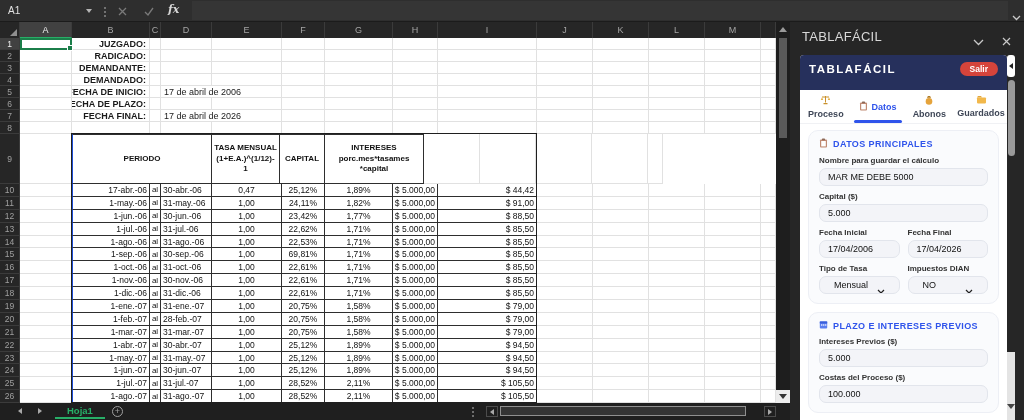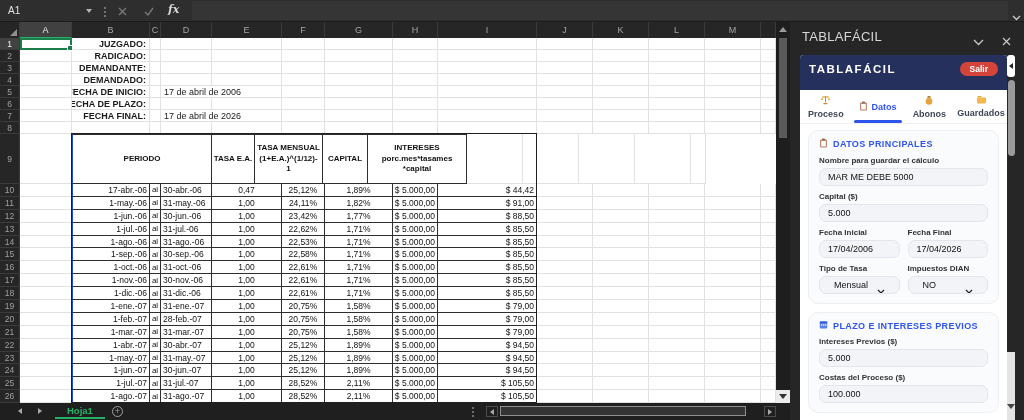--- a/index.html
+++ b/index.html
@@ -289,21 +289,20 @@
             <div class="c" style="width: 56px; height: 12px;"></div>
             <div class="c" style="width: 56px; height: 12px;"></div>
             <div class="c" style="width: 56px; height: 12px;"></div>
             <div class="c" style="width: 56px; height: 12px;"></div>
             <div class="c" style="width: 15px; height: 12px;"></div>
           </div>
           <div class="g-row" style="height: 50px;">
             <div class="rn" style="height: 50px;">9</div>
             <div class="c" style="width: 52px; height: 50px;"></div>
             <div class="tc th first" style="width: 140px; height: 50px;">PERIODO</div>
-            <div class="tc th" style="width: 43px; height: 50px;">TASA E.A.</div>
             <div class="tc th" style="width: 68px; height: 50px;">TASA MENSUAL
 (1+E.A.)^(1/12)-
 1</div>
             <div class="tc th" style="width: 45px; height: 50px;">CAPITAL</div>
             <div class="tc th" style="width: 99px; height: 50px;">INTERESES
 porc.mes*tasames
 *capital</div>
             <div class="c" style="width: 56px; height: 50px;"></div>
             <div class="c" style="width: 56px; height: 50px;"></div>
             <div class="c" style="width: 56px; height: 50px;"></div>
@@ -395,21 +394,21 @@
             <div class="c" style="width: 56px; height: 12.9px;"></div>
             <div class="c" style="width: 15px; height: 12.9px;"></div>
           </div>
           <div class="g-row" style="height: 12.9px;">
             <div class="rn" style="height: 12.9px;">15</div>
             <div class="c" style="width: 52px; height: 12.9px;"></div>
             <div class="tc d-r first" style="width: 78px; height: 12.9px;">1-sep.-06</div>
             <div class="tc al" style="width: 11px; height: 12.9px;">al</div>
             <div class="tc d-l" style="width: 51px; height: 12.9px;">30-sep.-06</div>
             <div class="tc d-c" style="width: 70px; height: 12.9px;">1,00</div>
-            <div class="tc d-c" style="width: 43px; height: 12.9px;">22,58%</div>
+            <div class="tc d-c" style="width: 43px; height: 12.9px;">69,81%</div>
             <div class="tc d-c" style="width: 68px; height: 12.9px;">1,71%</div>
             <div class="tc d-r" style="width: 45px; height: 12.9px;">$ 5.000,00</div>
             <div class="tc d-r" style="width: 99px; height: 12.9px;">$ 85,50</div>
             <div class="c" style="width: 56px; height: 12.9px;"></div>
             <div class="c" style="width: 56px; height: 12.9px;"></div>
             <div class="c" style="width: 56px; height: 12.9px;"></div>
             <div class="c" style="width: 56px; height: 12.9px;"></div>
             <div class="c" style="width: 15px; height: 12.9px;"></div>
           </div>
           <div class="g-row" style="height: 12.9px;">

